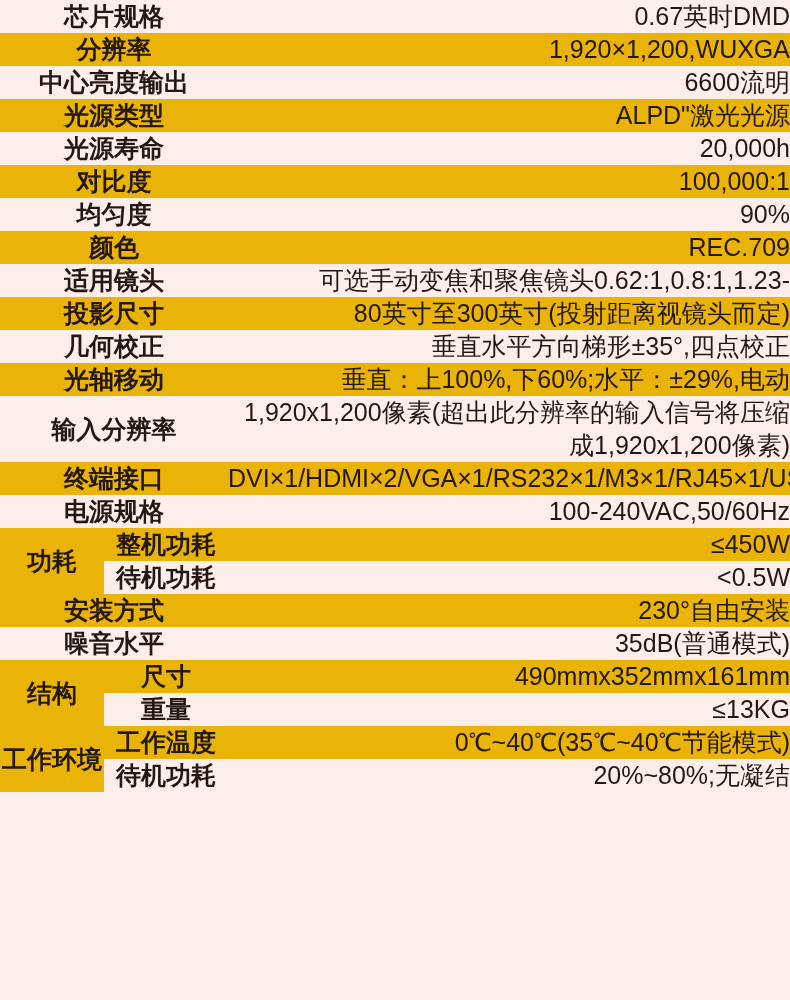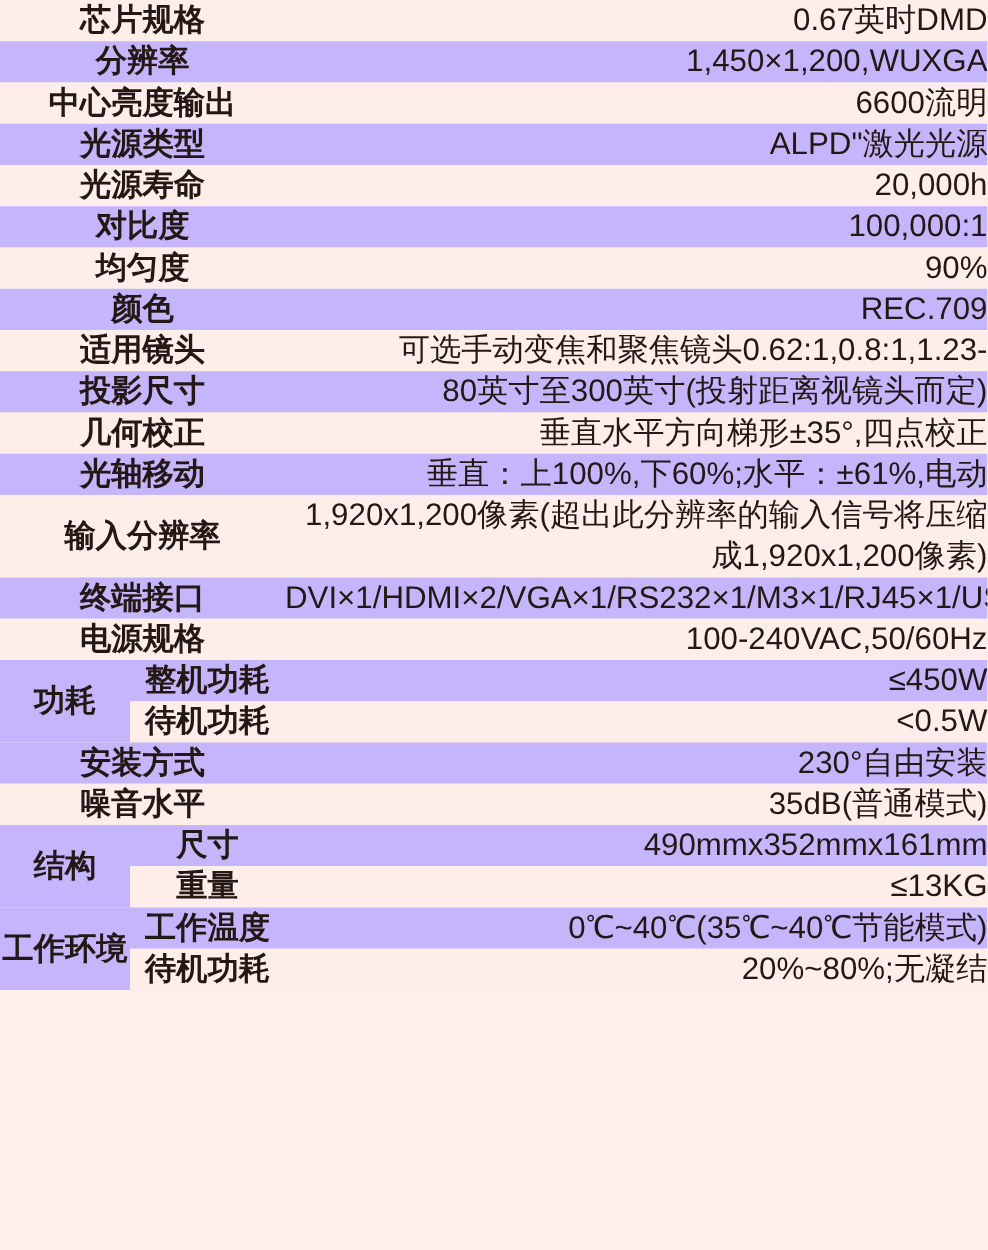--- a/index.html
+++ b/index.html
@@ -16,21 +16,21 @@
   }
   #spec-table {
     width: 790px;
     border-collapse: collapse;
     table-layout: fixed;
   }
   #spec-table tr {
     background: #fdeee9;
   }
   #spec-table tr.alt {
-    background: #c4b5fd;
+    background: #eab308;
   }
   #spec-table td {
     padding: 0;
     vertical-align: middle;
     font-size: 25px;
     line-height: 1.32;
   }
   td.label {
     text-align: center;
     font-weight: 700;
@@ -63,21 +63,21 @@
     <col class="col-sub">
     <col>
   </colgroup>
   <tbody>
       <tr>
         <td class="label" colspan="2">芯片规格</td>
         <td class="value">0.67英时DMD</td>
       </tr>
       <tr class="alt">
         <td class="label" colspan="2">分辨率</td>
-        <td class="value">1,450×1,200,WUXGA</td>
+        <td class="value">1,920×1,200,WUXGA</td>
       </tr>
       <tr>
         <td class="label" colspan="2">中心亮度输出</td>
         <td class="value">6600流明</td>
       </tr>
       <tr class="alt">
         <td class="label" colspan="2">光源类型</td>
         <td class="value">ALPD"激光光源</td>
       </tr>
       <tr>
@@ -103,21 +103,21 @@
       <tr class="alt">
         <td class="label" colspan="2">投影尺寸</td>
         <td class="value">80英寸至300英寸(投射距离视镜头而定)</td>
       </tr>
       <tr>
         <td class="label" colspan="2">几何校正</td>
         <td class="value">垂直水平方向梯形±35°,四点校正</td>
       </tr>
       <tr class="alt">
         <td class="label" colspan="2">光轴移动</td>
-        <td class="value">垂直：上100%,下60%;水平：±61%,电动</td>
+        <td class="value">垂直：上100%,下60%;水平：±29%,电动</td>
       </tr>
       <tr>
         <td class="label" colspan="2">输入分辨率</td>
         <td class="value">1,920x1,200像素(超出此分辨率的输入信号将压缩成1,920x1,200像素)</td>
       </tr>
       <tr class="alt">
         <td class="label" colspan="2">终端接口</td>
         <td class="value">DVI×1/HDMI×2/VGA×1/RS232×1/M3×1/RJ45×1/USB×1/IR3Dout×1</td>
       </tr>
       <tr>

